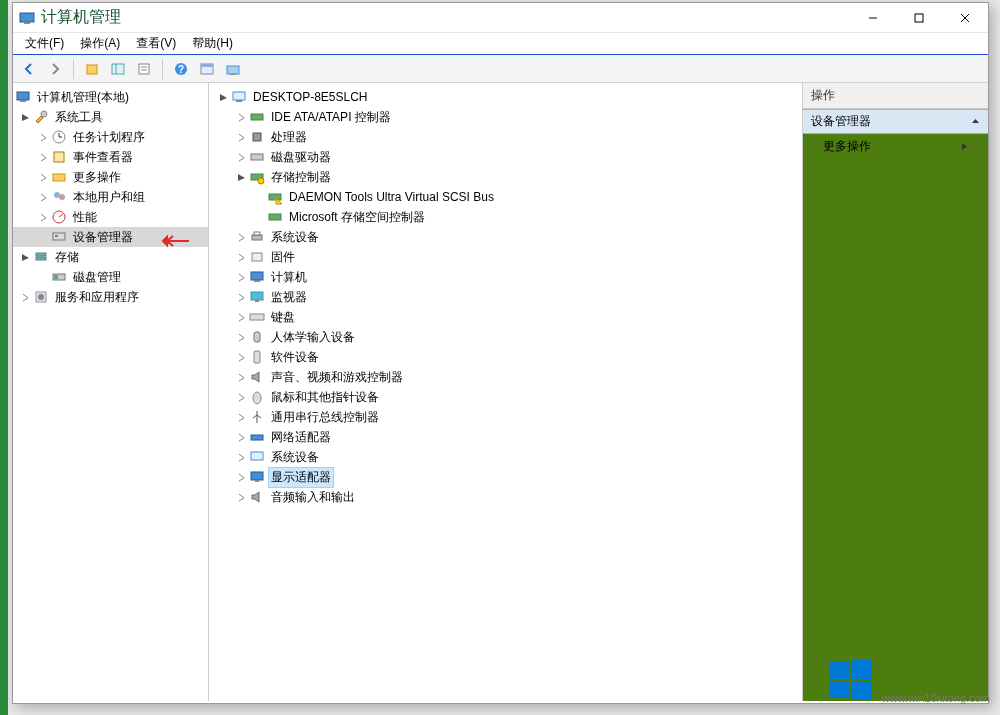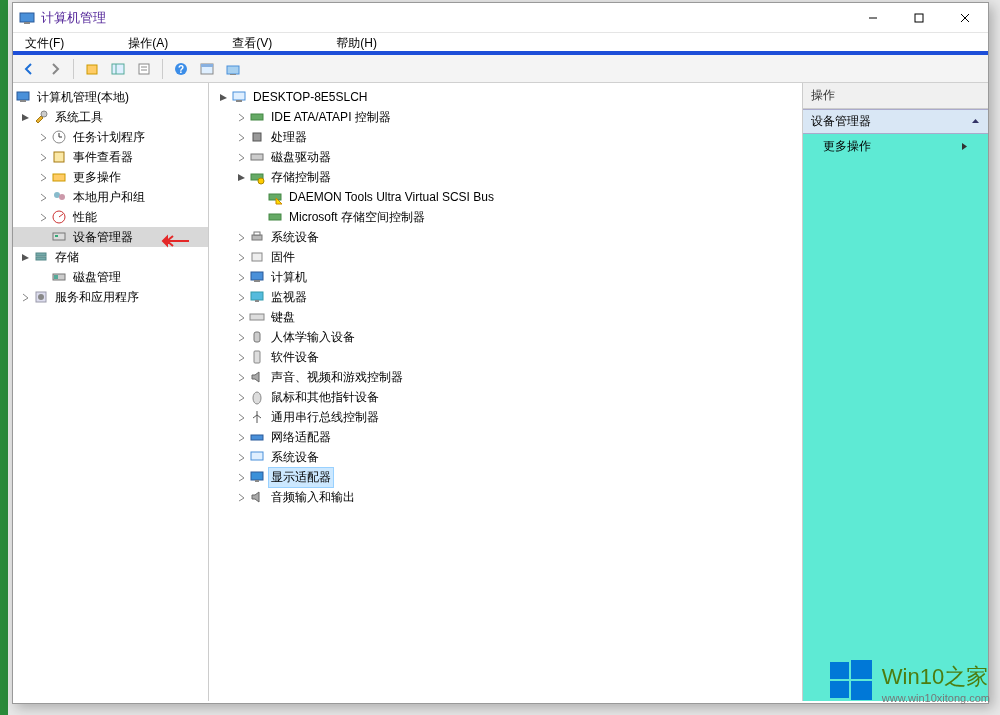--- a/index.html
+++ b/index.html
@@ -27,30 +27,29 @@
   background: #fff;
   display: flex;
   align-items: center;
   padding-left: 6px;
   border-bottom: 1px solid #e5e5e5;
 }
 .titlebar .title-icon {
   width: 16px; height: 16px; margin-right: 6px;
   display:inline-flex;align-items:center;justify-content:center;
 }
-.titlebar-title { flex: 1; font-size: 13px; color: #4c1d95; }
+.titlebar-title { flex: 1; font-size: 16px; color: #14532d; }
 .win-controls { display: flex; }
 .win-btn { width: 46px; height: 30px; display:flex; align-items:center; justify-content:center; color:#000;}
 .menubar {
   height: 22px;
   display: flex;
-  align-items: flex-start;
+  align-items: flex-end;
   padding: 0 4px;
-  border-bottom: 4px solid #1d4ed8;
-  gap: 48px;
+  border-bottom: 1px solid #1d4ed8;
 }
 .menubar span { padding: 2px 8px; cursor: default; }
 .toolbar {
   height: 28px;
   background: #f4f4f4;
   border-bottom: 1px solid #d0d0d0;
   display: flex;
   align-items: center;
   padding: 0 4px;
   gap: 2px;
@@ -74,21 +73,21 @@
 }
 .mid-pane {
   flex:1;
   background:#fff;
   overflow:auto;
   padding-top:4px;
 }
 .right-pane {
   width: 186px;
   border-left:1px solid #ccc;
-  background:#5eead4;
+  background:#4d7c0f;
 }
 .tree-row {
   display:flex; align-items:center;
   height:20px;
   white-space:nowrap;
   padding-right:6px;
 }
 .tree-row.selected-left { background:#d8d8d8; }
 .tree-row.selected-mid .label { background:#cce8ff; outline:1px solid #99d1ff;}
 .expander {

